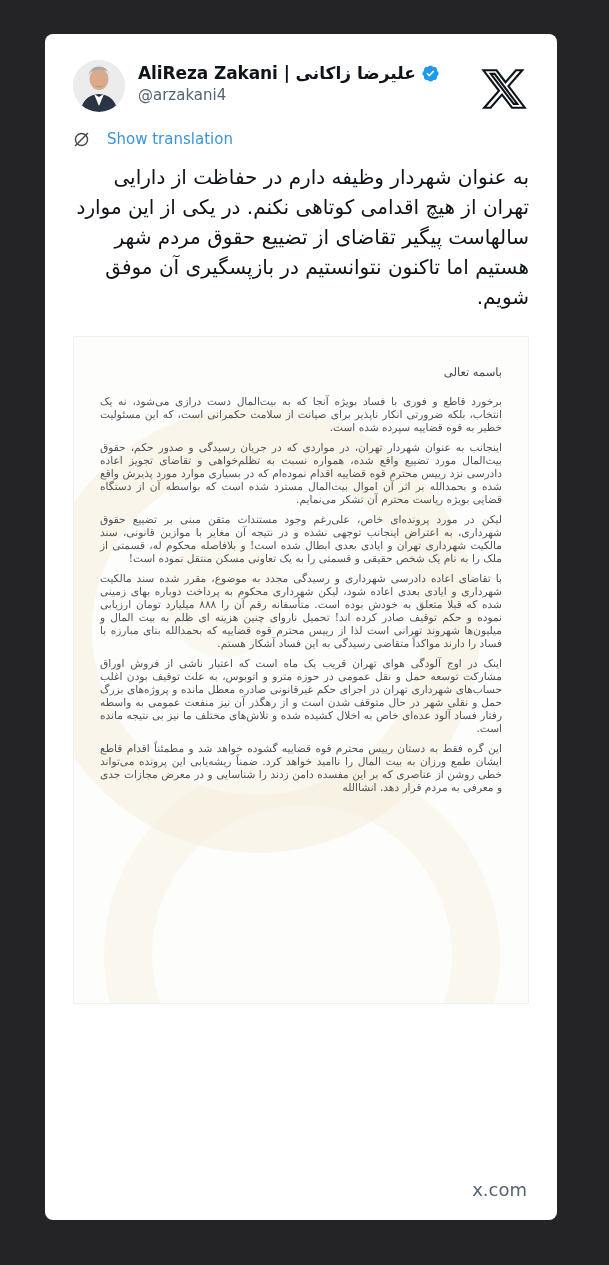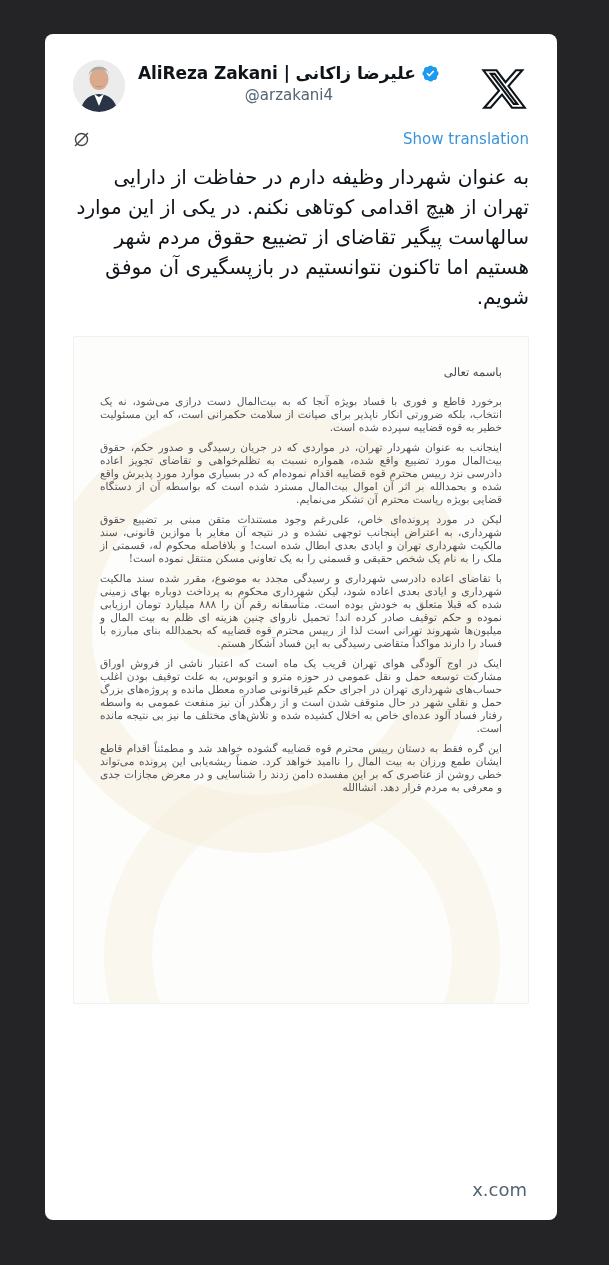--- a/index.html
+++ b/index.html
@@ -20,24 +20,24 @@
     width:52px;height:52px;border-radius:50%;overflow:hidden;flex:0 0 auto;
     background:#e9e9e9;
   }
   .author-block{padding-top:3px;min-width:0;}
   .author-name-row{display:flex;align-items:center;gap:5px;}
   .author-name{
     font-size:17px;font-weight:700;color:#0f1419;
     white-space:nowrap;letter-spacing:-.1px;
   }
   .verified{width:19px;height:19px;flex:0 0 auto;}
-  .author-handle{font-size:15px;color:#536471;margin-top:3px;text-align:center;}
+  .author-handle{font-size:15px;color:#536471;margin-top:3px;}
   .x-logo{position:absolute;right:2px;top:6px;width:46px;height:46px;}
   .translate-row{
-    display:flex;align-items:center;gap:17px;margin-top:18px;cursor:pointer;justify-content:space-between;
+    display:flex;align-items:center;gap:17px;margin-top:18px;cursor:pointer;
   }
   .translate-row .t-icon{width:17px;height:17px;}
   .translate-label{font-size:15px;color:#3b94d9;}
   .tweet-text{
     direction:rtl;text-align:right;
     margin-top:14px;color:#0f1419;
     font-size:20px;line-height:1.5;
   }
   .tweet-text p{margin:0 0 24px 0;}
   .letter{

